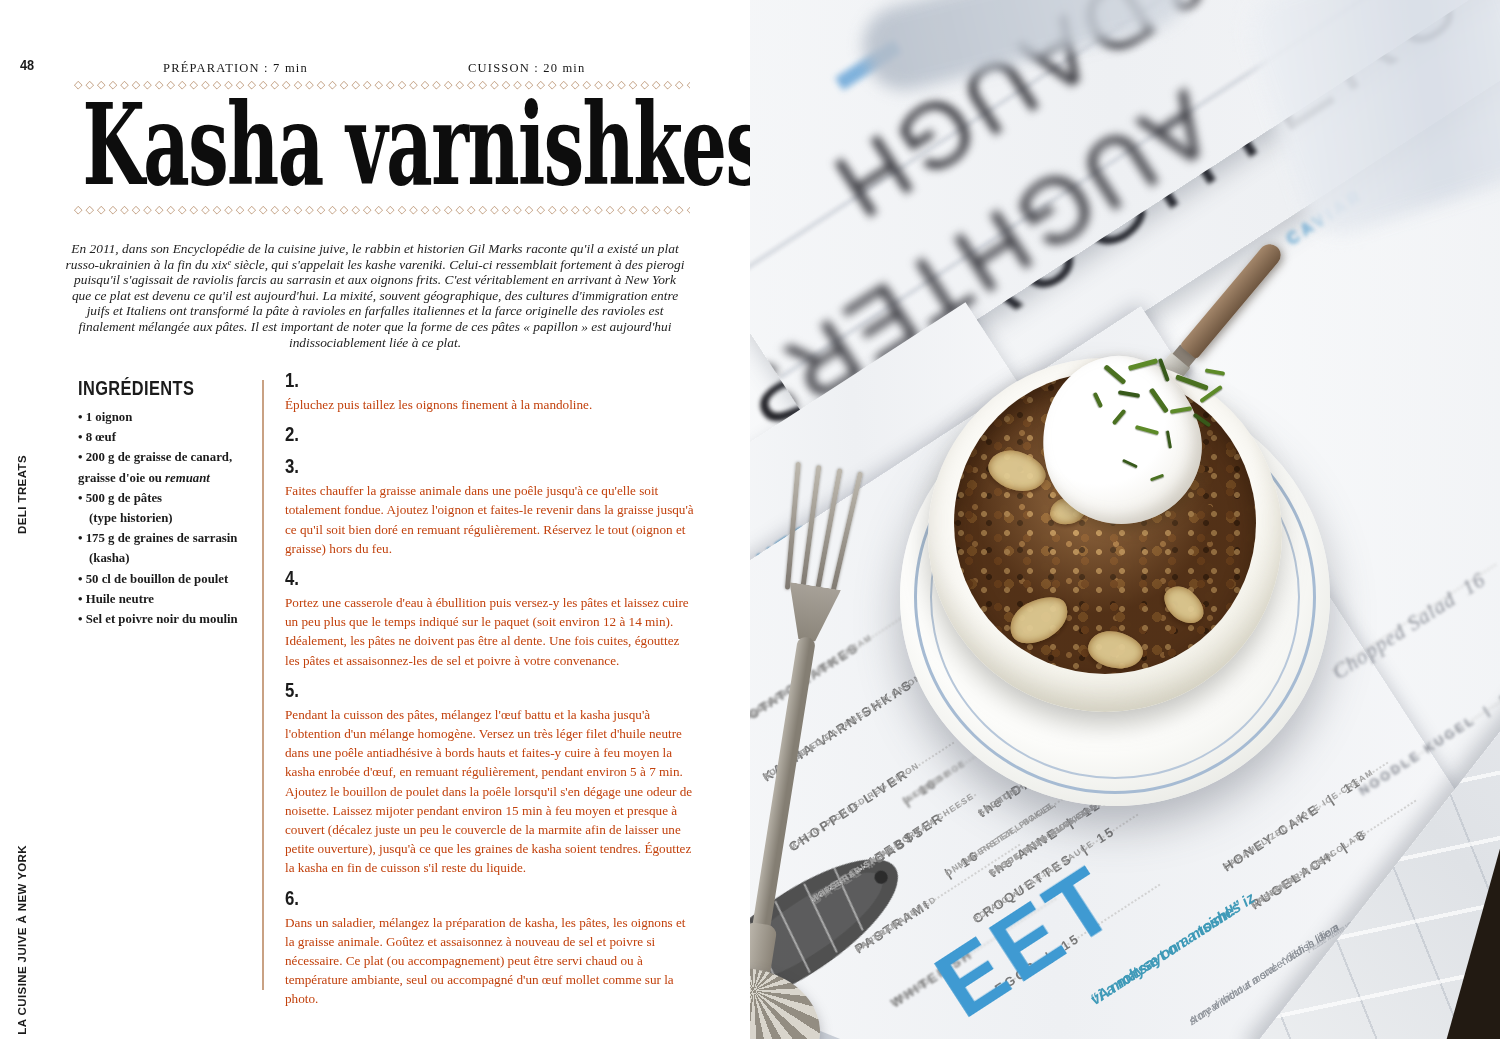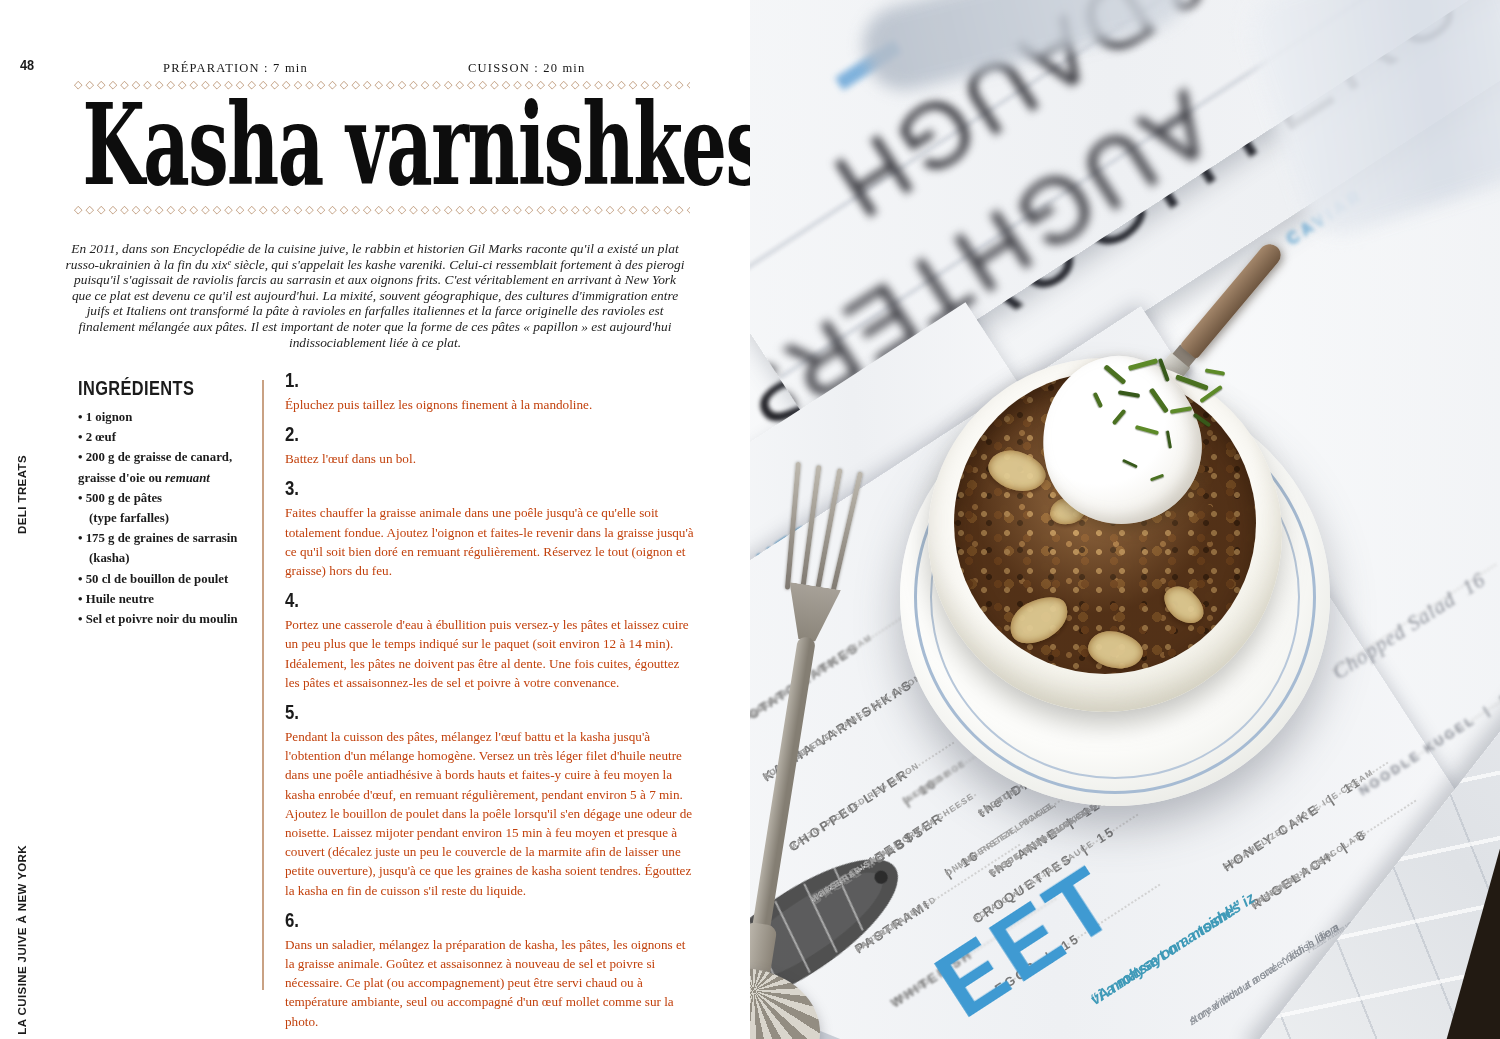--- a/index.html
+++ b/index.html
@@ -175,43 +175,42 @@
     <span class="meta cook">CUISSON : 20 min</span>
     <div class="ornament orn-top">◇◇◇◇◇◇◇◇◇◇◇◇◇◇◇◇◇◇◇◇◇◇◇◇◇◇◇◇◇◇◇◇◇◇◇◇◇◇◇◇◇◇◇◇◇◇◇◇◇◇◇◇◇◇◇◇◇◇</div>
     <h1 class="title">Kasha varnishkes</h1>
     <div class="ornament orn-bot">◇◇◇◇◇◇◇◇◇◇◇◇◇◇◇◇◇◇◇◇◇◇◇◇◇◇◇◇◇◇◇◇◇◇◇◇◇◇◇◇◇◇◇◇◇◇◇◇◇◇◇◇◇◇◇◇◇◇</div>
     <p class="intro">En 2011, dans son Encyclopédie de la cuisine juive, le rabbin et historien Gil Marks raconte qu'il a existé un plat russo-ukrainien à la fin du xixᵉ siècle, qui s'appelait les kashe vareniki. Celui-ci ressemblait fortement à des pierogi puisqu'il s'agissait de raviolis farcis au sarrasin et aux oignons frits. C'est véritablement en arrivant à New York que ce plat est devenu ce qu'il est aujourd'hui. La mixité, souvent géographique, des cultures d'immigration entre juifs et Italiens ont transformé la pâte à ravioles en farfalles italiennes et la farce originelle des ravioles est finalement mélangée aux pâtes. Il est important de noter que la forme de ces pâtes « papillon » est aujourd'hui indissociablement liée à ce plat.</p>
 
     <div class="ing-block">
       <h2 class="ing-title">INGRÉDIENTS</h2>
       <div>
           <div class="ing-line"><span>• 1 oignon</span></div>
-          <div class="ing-line"><span>• 2 œuf</span></div>
+          <div class="ing-line"><span>• 8 œuf</span></div>
           <div class="ing-line"><span>• 200 g de graisse de canard,</span></div>
           <div class="ing-line cont0"><span>graisse d'oie ou </span><em>remuant</em></div>
           <div class="ing-line"><span>• 500 g de pâtes</span></div>
-          <div class="ing-line cont"><span>(type farfalles)</span></div>
+          <div class="ing-line cont"><span>(type historien)</span></div>
           <div class="ing-line"><span>• 175 g de graines de sarrasin</span></div>
           <div class="ing-line cont"><span>(kasha)</span></div>
           <div class="ing-line"><span>• 50 cl de bouillon de poulet</span></div>
           <div class="ing-line"><span>• Huile neutre</span></div>
           <div class="ing-line"><span>• Sel et poivre noir du moulin</span></div>
         </div>
     </div>
 
     <div class="col-divider"></div>
 
     <div class="steps">
         <div class="step">
     <div class="step-num">1.</div>
     <p class="step-text">Épluchez puis taillez les oignons finement à la mandoline.</p>
   </div>
         <div class="step">
     <div class="step-num">2.</div>
-    <p class="step-text">Battez l'œuf dans un bol.</p>
   </div>
         <div class="step">
     <div class="step-num">3.</div>
     <p class="step-text">Faites chauffer la graisse animale dans une poêle jusqu'à ce qu'elle soit totalement fondue. Ajoutez l'oignon et faites-le revenir dans la graisse jusqu'à ce qu'il soit bien doré en remuant régulièrement. Réservez le tout (oignon et graisse) hors du feu.</p>
   </div>
         <div class="step">
     <div class="step-num">4.</div>
     <p class="step-text">Portez une casserole d'eau à ébullition puis versez-y les pâtes et laissez cuire un peu plus que le temps indiqué sur le paquet (soit environ 12 à 14 min). Idéalement, les pâtes ne doivent pas être al dente. Une fois cuites, égouttez les pâtes et assaisonnez-les de sel et poivre à votre convenance.</p>
   </div>
         <div class="step">

